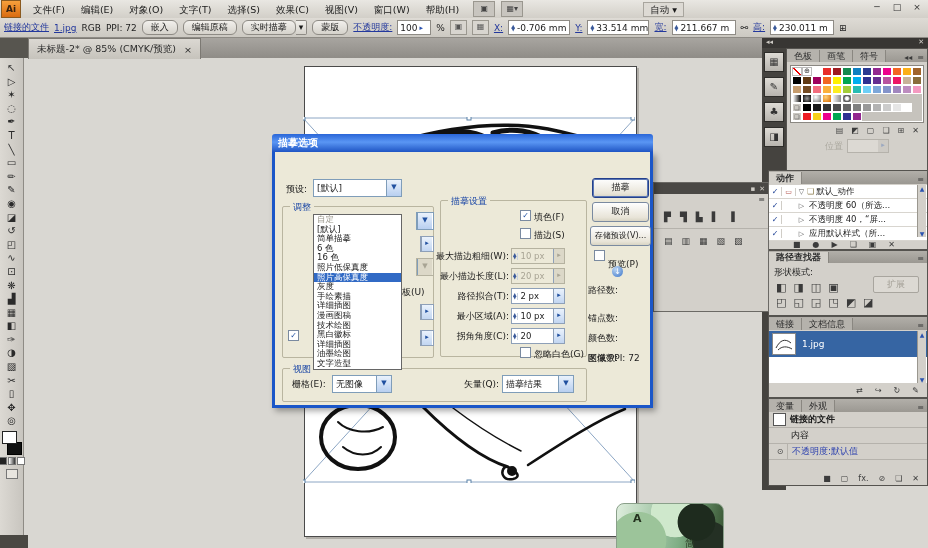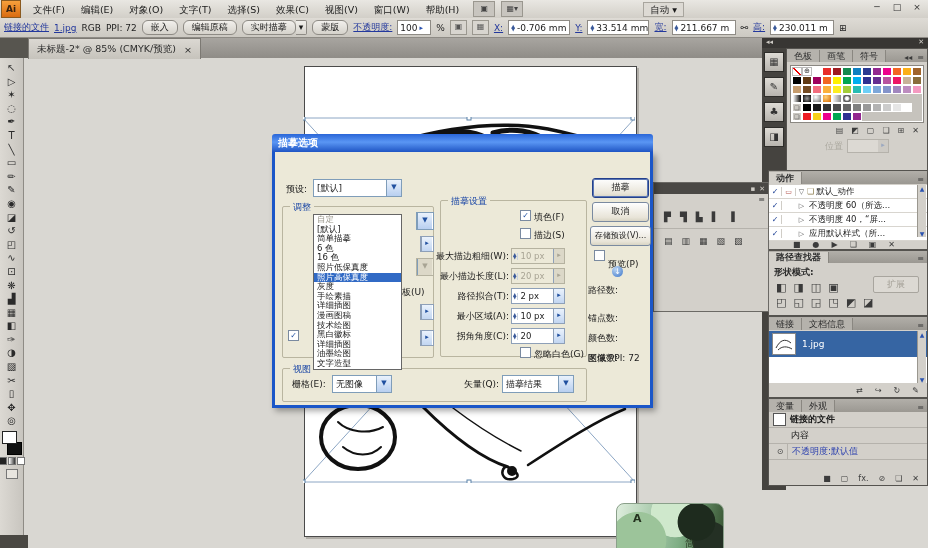--- a/index.html
+++ b/index.html
@@ -125,21 +125,21 @@
   .act-list{background:#cfccc6;margin-top:1px}
   .act-row{display:flex;align-items:center;height:13px;background:#fff;border-bottom:1px solid #d8d5cf;font-size:8.5px}
   .act-check{width:12px;text-align:center;color:#1b3f94;font-size:8px;border-right:1px solid #d0cdc7}
   .act-dlg{width:13px;text-align:center;font-size:7px;color:#b04a42;border-right:1px solid #d0cdc7}
   .act-exp{width:11px;text-align:center;color:#555;font-size:7px}
   .act-folder{color:#8a7a4a;font-size:8px;margin-right:2px}
   .act-label{white-space:nowrap;overflow:hidden}
   .vscroll{position:absolute;right:1px;width:8px;background:#d3d0ca;border-left:1px solid #9a978f;
            display:flex;flex-direction:column;justify-content:space-between;align-items:center;color:#2a52b0;font-size:6px}
   
-  .pf-label{padding:3px 0 1px 5px;font-weight:bold;color:#2a2a2a}
+  .pf-label{padding:3px 0 1px 5px;font-weight:normal;color:#2a2a2a}
   .pf-row{display:flex;gap:7px;padding:1px 0 1px 7px;font-size:11px;color:#3a3a3a}
   #pf-expand{position:absolute;right:8px;top:25px;width:44px;height:15px;border:1px solid #a8a59e;background:#dcd9d3;
              color:#a39f96;text-align:center;line-height:14px;border-radius:2px}
   
   #links-list{background:#fff;height:52px;margin-top:1px;position:relative}
   #link-row{display:flex;align-items:center;gap:6px;height:26px;background:#3665a3;color:#fff;padding-left:3px}
   #link-thumb{width:22px;height:20px;background:#fff;border:1px solid #888;position:relative;overflow:hidden}
   
   .ap-row{display:flex;align-items:center;gap:4px;height:15px;border-bottom:1px solid #b5b2ac;padding-left:4px;background:#d3d0ca}
   #ap-swatch{width:11px;height:11px;background:#fff;border:1px solid #555}

